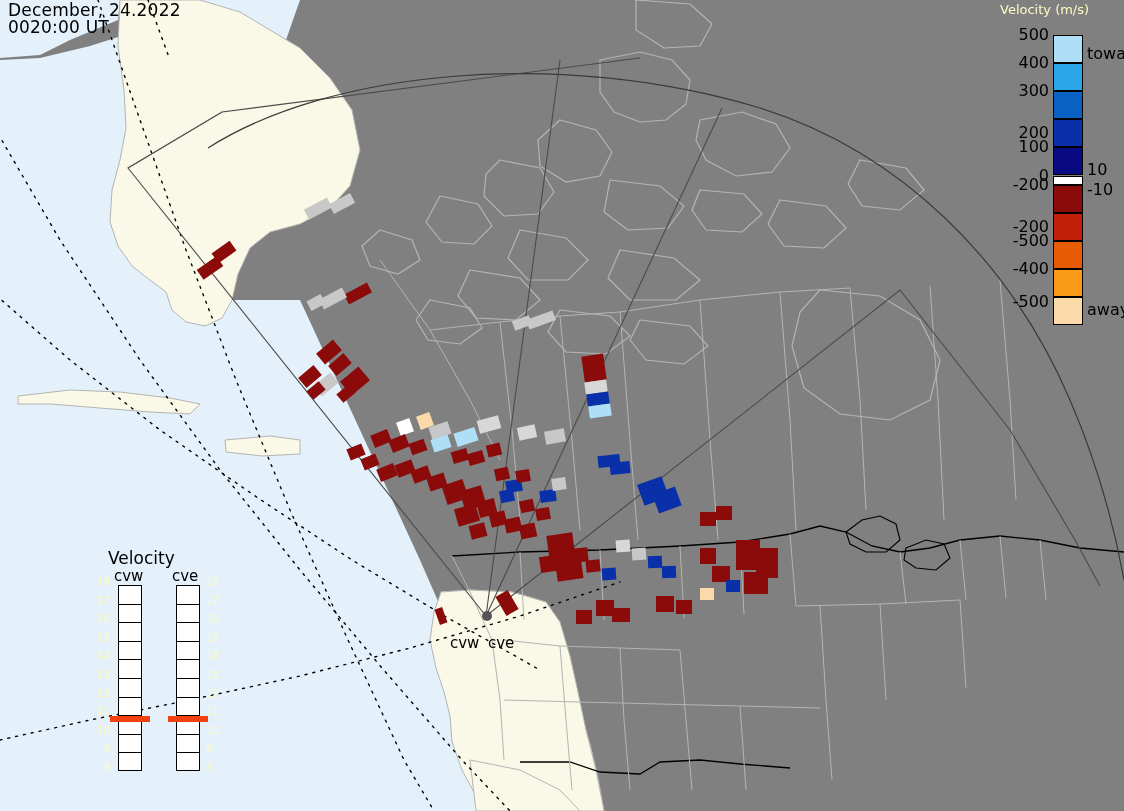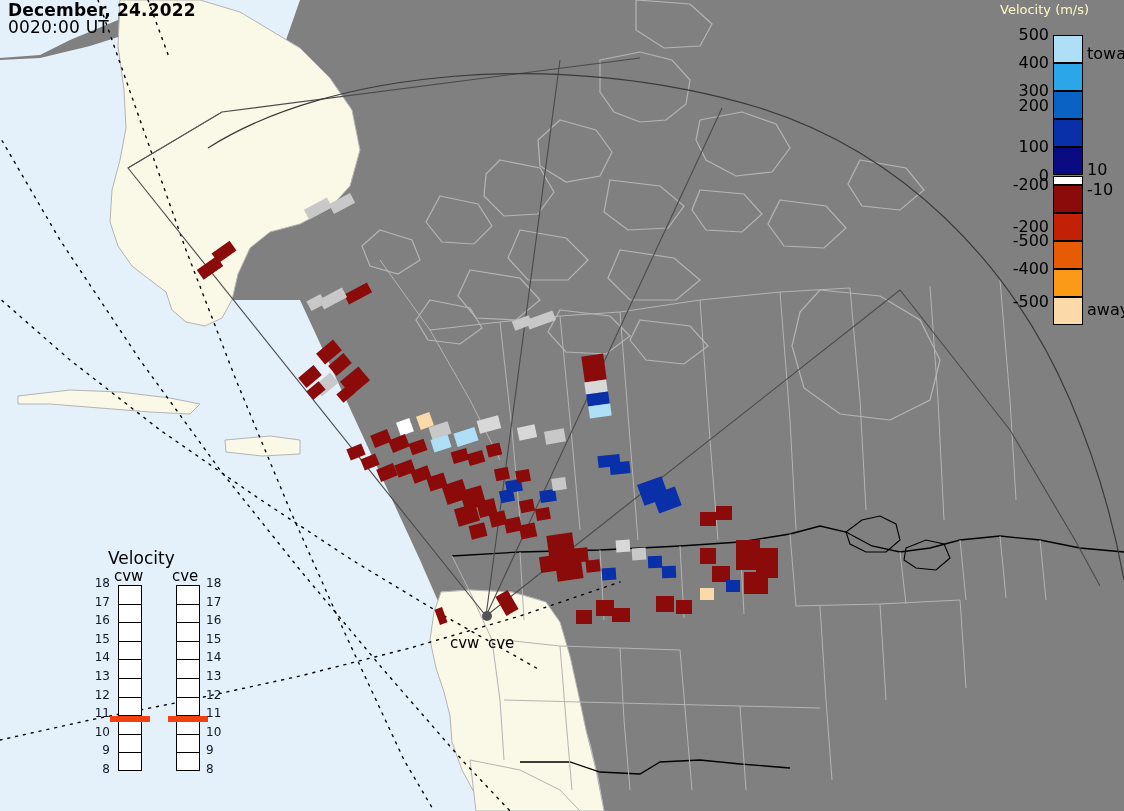--- a/index.html
+++ b/index.html
@@ -3,39 +3,39 @@
 <meta charset="utf-8">
 <style>
   html,body{margin:0;padding:0;background:#808080;}
   body{width:1124px;height:811px;overflow:hidden;
        font-family:"DejaVu Sans","Liberation Sans",sans-serif;}
   #stage{position:relative;width:1124px;height:811px;background:#808080;}
   #map{position:absolute;inset:0;}
   .ttl{position:absolute;left:8px;font-size:17px;color:#000;
        font-family:"DejaVu Sans","Liberation Sans",sans-serif;
        letter-spacing:.2px;white-space:nowrap;}
-  #t1{top:0px;font-weight:bold;} #t2{top:17px;}
+  #t1{top:0px;} #t2{top:17px;}
 
   
   #cbwrap{position:absolute;left:1053px;top:35px;width:30px;height:290px;}
   .cb{position:absolute;left:0;width:30px;box-sizing:border-box;
       border:1px solid #000;}
   #cbtitle{position:absolute;left:1000px;top:2px;font-size:13px;color:#fef9c3;white-space:nowrap;}
   .tickrow{position:absolute;left:1004px;width:45px;text-align:right;
            font-size:16px;color:#000;}
   .sidelbl{position:absolute;left:1087px;font-size:16px;color:#000;white-space:nowrap;}
 
   
   #freqTitle{position:absolute;left:108px;top:548px;font-size:17px;color:#000;}
   .fqname{position:absolute;font-size:15px;color:#000;}
   .fqbox{position:absolute;width:24px;border:1.5px solid #000;background:#fff;
          box-sizing:border-box;}
   .fqseg{border-bottom:1.2px solid #000;box-sizing:border-box;}
   .fqseg:last-child{border-bottom:none;}
-  .fqnum{position:absolute;font-size:12px;color:#0f172a;width:24px;text-align:right;}
+  .fqnum{position:absolute;font-size:10px;color:#fef9c3;width:24px;text-align:right;}
   .fqmark{position:absolute;height:6px;}
   .sitelbl{position:absolute;font-size:15px;color:#000;}
 </style>
 </head>
 <body>
 
 <div id="stage">
 
   <svg id="map" viewBox="0 0 1124 811">
     <defs>
@@ -265,21 +265,21 @@
       <div class="cb" style="top: 149.5px; height: 28.1px; background: rgb(139, 10, 10);"></div>
       <div class="cb" style="top: 177.6px; height: 28.1px; background: rgb(195, 32, 8);"></div>
       <div class="cb" style="top: 205.7px; height: 28.1px; background: rgb(231, 91, 5);"></div>
       <div class="cb" style="top: 233.8px; height: 28.1px; background: rgb(251, 154, 22);"></div>
       <div class="cb" style="top: 261.9px; height: 28.1px; background: rgb(251, 217, 168);"></div>
     </div>
   <div id="cbticks">
       <div class="tickrow" style="top: 25px;">500</div>
       <div class="tickrow" style="top: 53.1px;">400</div>
       <div class="tickrow" style="top: 81.2px;">300</div>
-      <div class="tickrow" style="top: 96px;">200</div>
+      <div class="tickrow" style="top: 123px;">200</div>
       <div class="tickrow" style="top: 137.4px;">100</div>
       <div class="tickrow" style="top: 165.5px;">0</div>
       <div class="tickrow" style="top: 174.5px;">-200</div>
       <div class="tickrow" style="top: 217px;">-200</div>
       <div class="tickrow" style="top: 230.7px;">-500</div>
       <div class="tickrow" style="top: 258.8px;">-400</div>
       <div class="tickrow" style="top: 292px;">-500</div>
     </div>
   <div class="sidelbl" id="lbl-toward" style="top:44px;">toward</div>
   <div class="sidelbl" id="lbl-p10" style="top:160px;">10</div>

